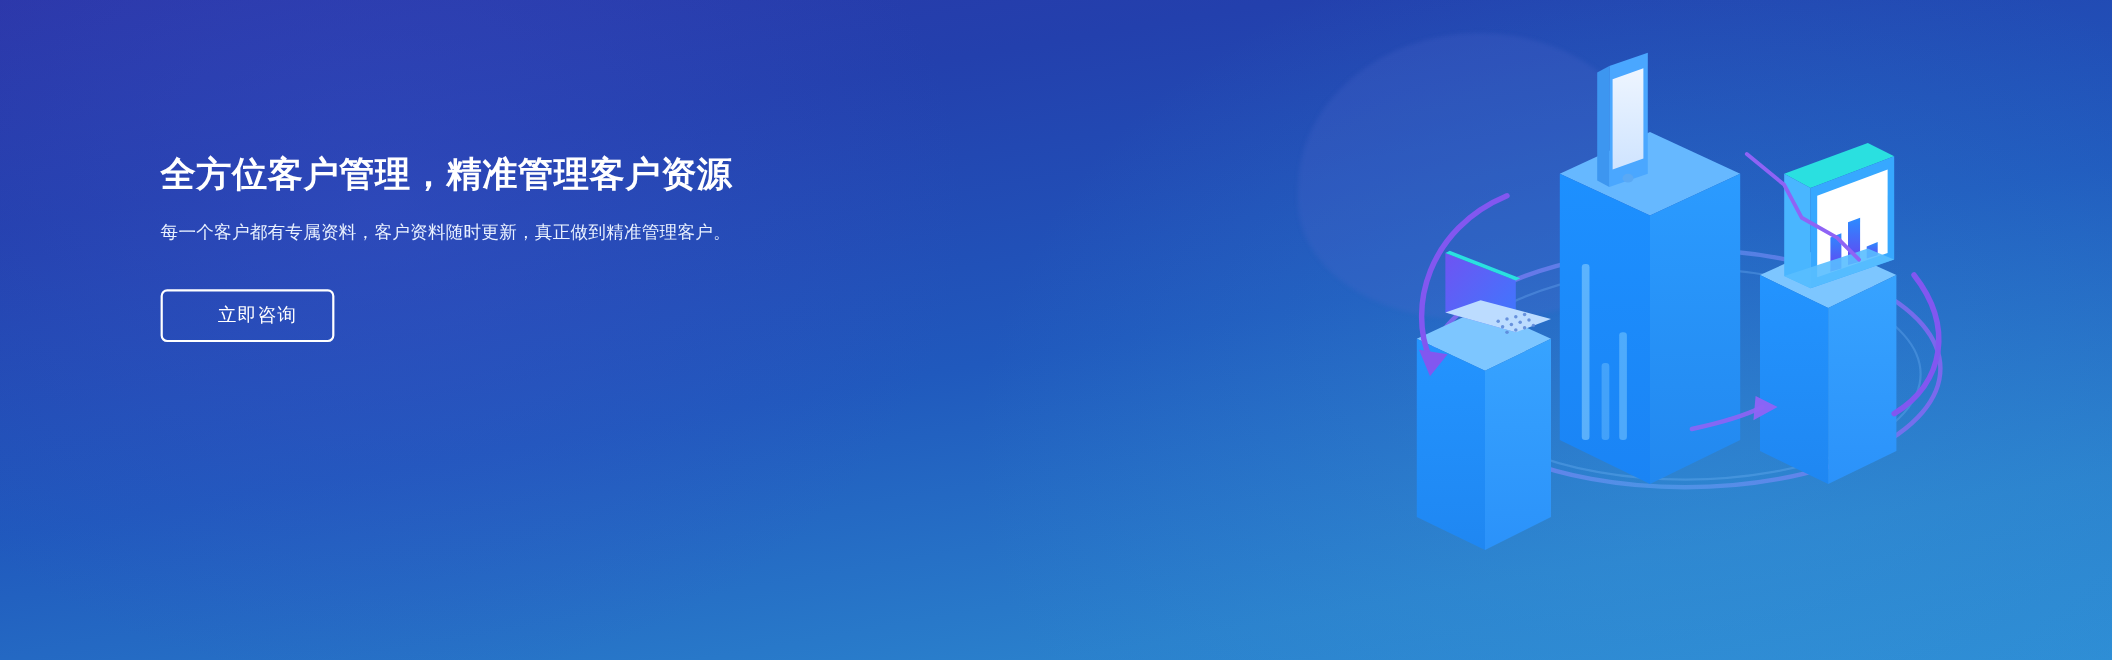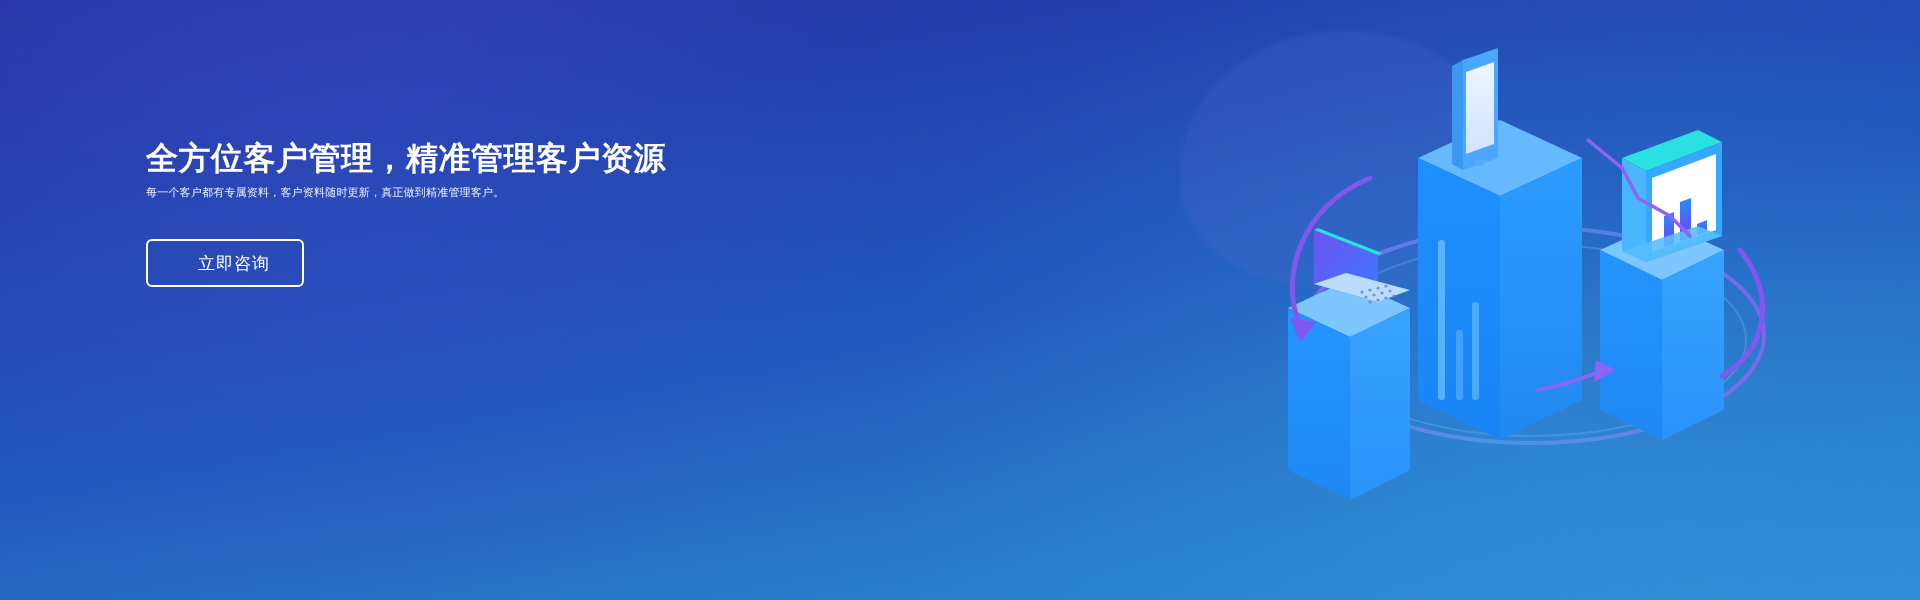--- a/index.html
+++ b/index.html
@@ -55,23 +55,23 @@
   .headline {
     margin: 0;
     color: #ffffff;
     font-size: 32px;
     font-weight: bold;
     letter-spacing: 0.5px;
     line-height: 1.25;
     white-space: nowrap;
   }
   .subcopy {
-    margin: 6px 0 0 0;
+    margin: 22px 0 0 0;
     color: #eaf2ff;
-    font-size: 11px;
+    font-size: 16px;
     line-height: 1.55;
     width: 580px;
     letter-spacing: 0.2px;
   }
   .cta-button {
     display: inline-flex;
     align-items: center;
     justify-content: center;
     margin-top: 38px;
     width: 158px;

